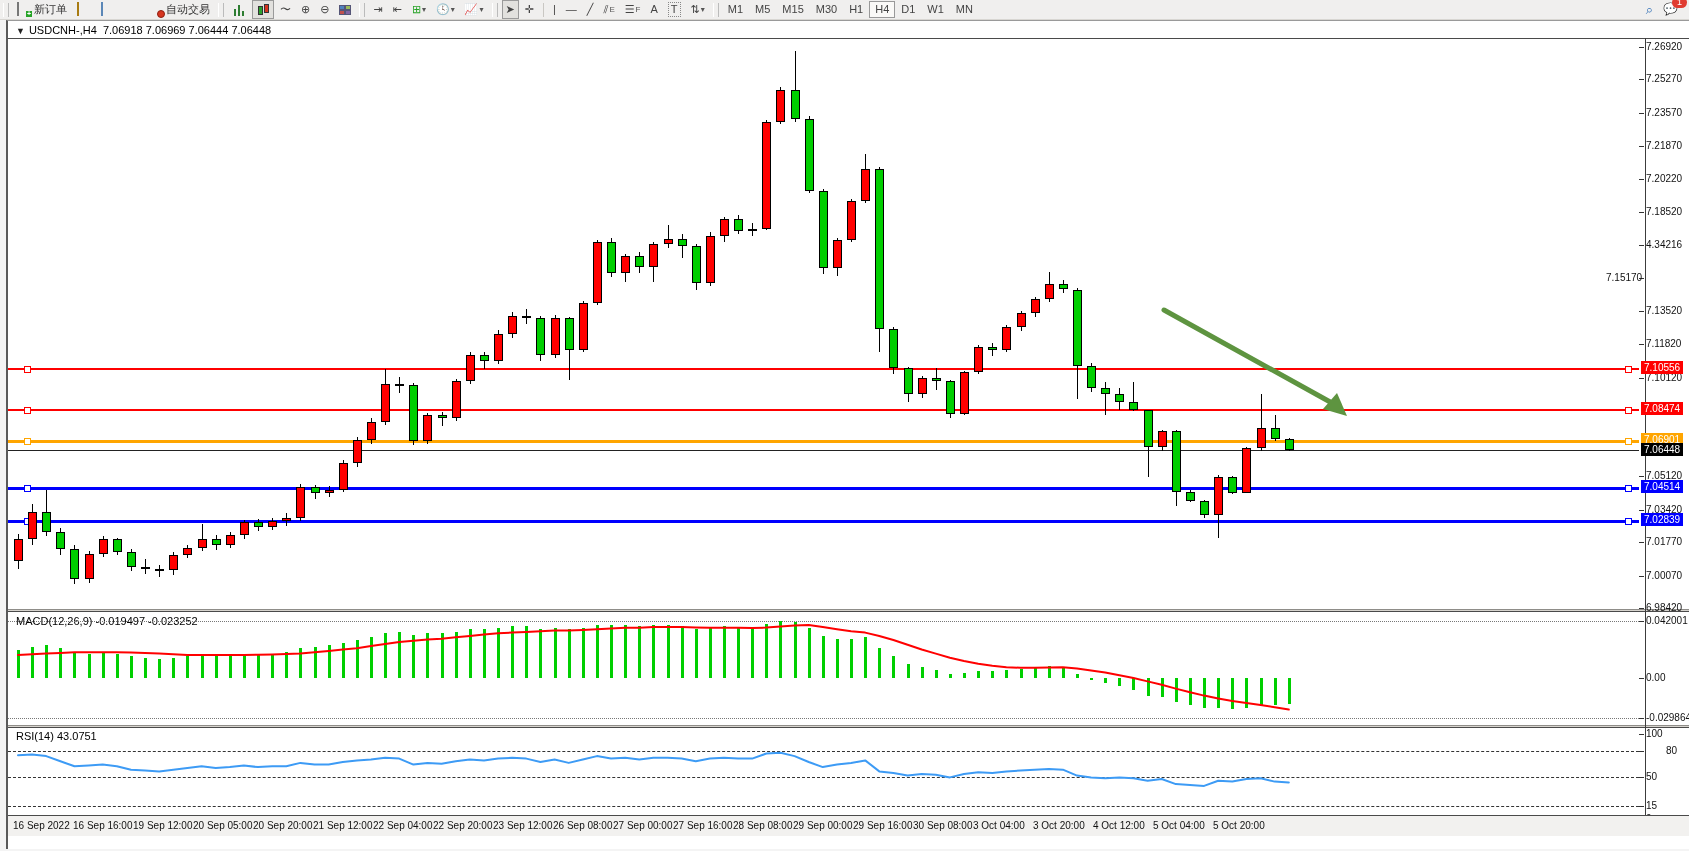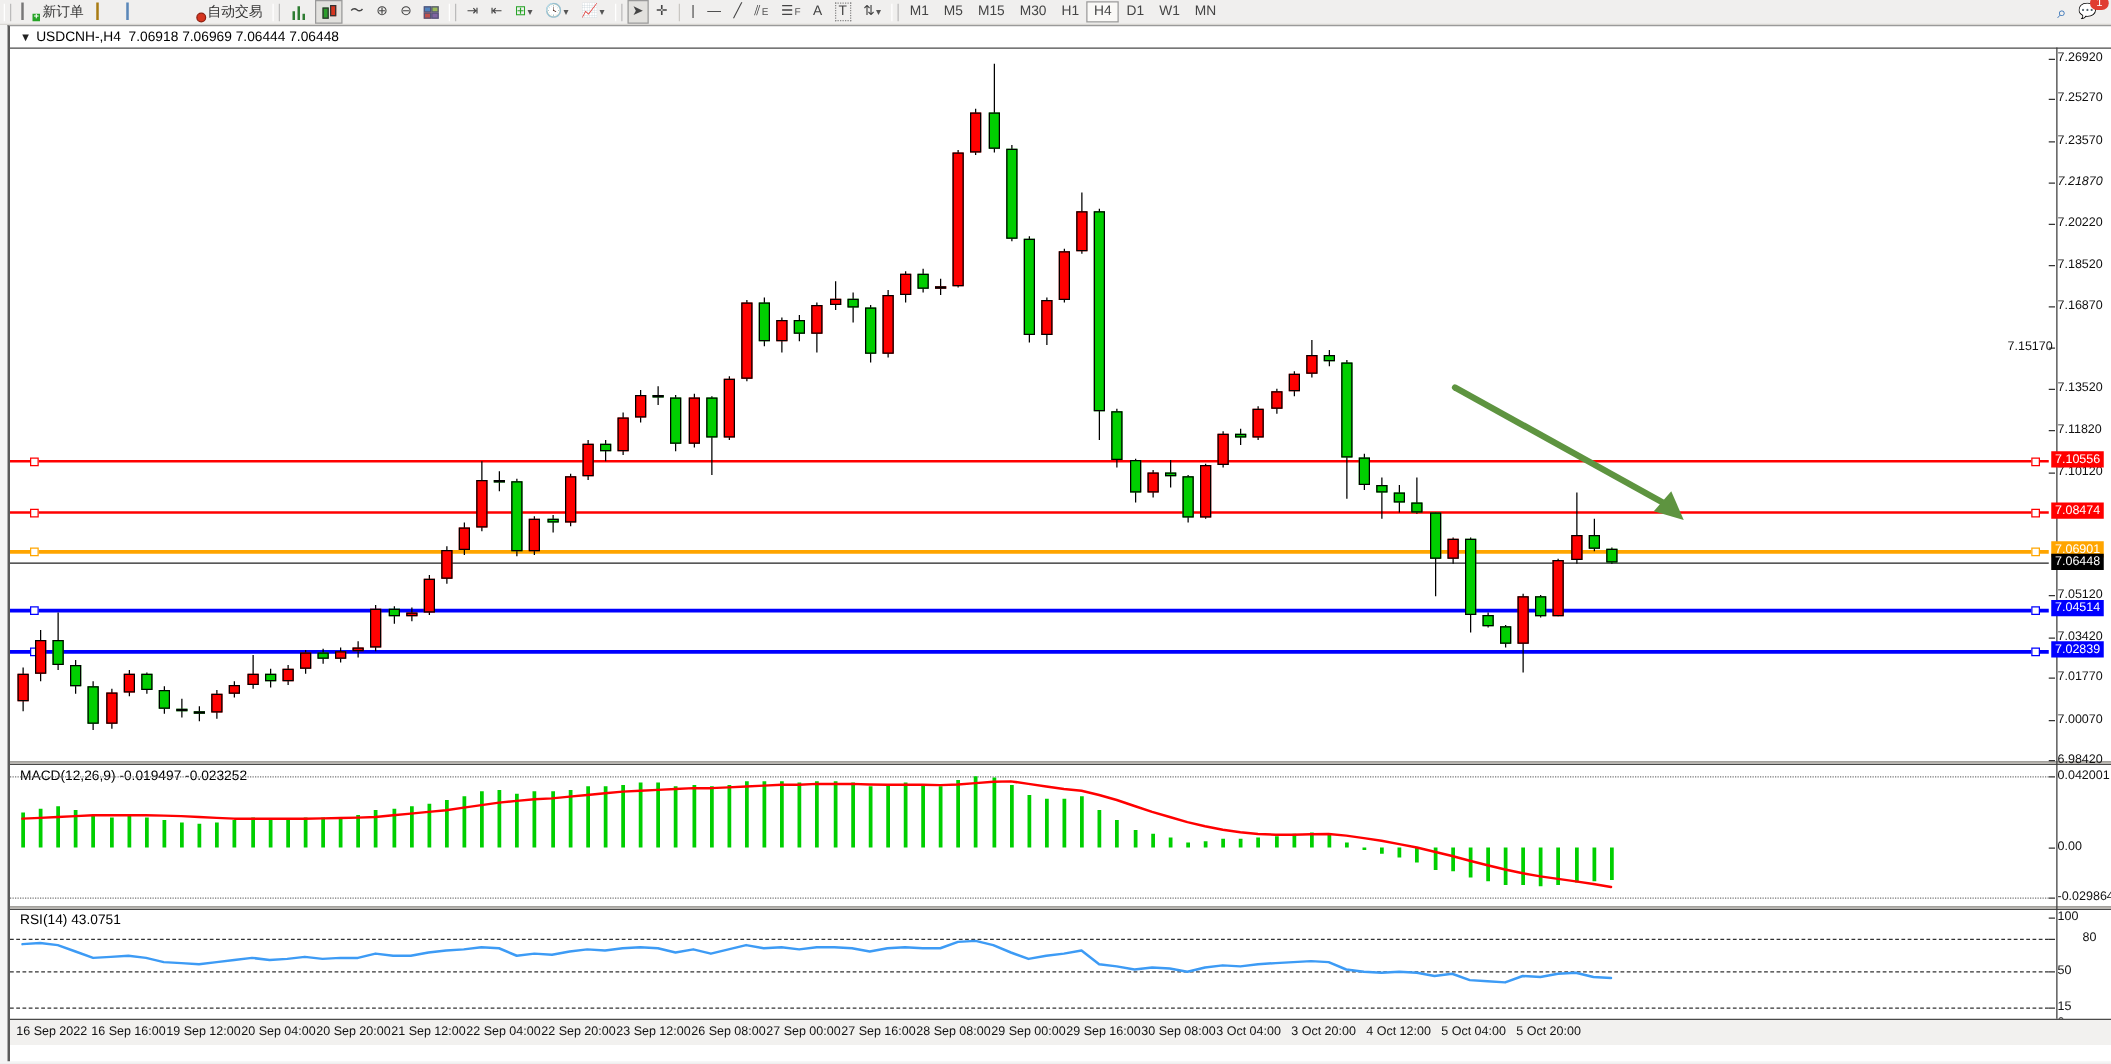--- a/index.html
+++ b/index.html
@@ -189,27 +189,27 @@
     </div>
     <div id="vaxis"></div>
     <div id="axis-layer">
         <div style="position: absolute; left: 1631px; top: 26px; width: 5px; height: 1px; background: rgb(51, 51, 51);"></div>
         <div style="position: absolute; left: 1638px; top: 20px; font-size: 10px; color: rgb(17, 17, 17); white-space: nowrap;">7.26920</div>
         <div style="position: absolute; left: 1631px; top: 58.4789px; width: 5px; height: 1px; background: rgb(51, 51, 51);"></div>
         <div style="position: absolute; left: 1638px; top: 52.4789px; font-size: 10px; color: rgb(17, 17, 17); white-space: nowrap; text-align: center;">7.25270</div>
         <div style="position: absolute; left: 1631px; top: 91.9421px; width: 5px; height: 1px; background: rgb(51, 51, 51);"></div>
         <div style="position: absolute; left: 1638px; top: 85.9421px; font-size: 10px; color: rgb(17, 17, 17); white-space: nowrap;">7.23570</div>
         <div style="position: absolute; left: 1631px; top: 125.405px; width: 5px; height: 1px; background: rgb(51, 51, 51);"></div>
-        <div style="position: absolute; left: 1638px; top: 119.405px; font-size: 10px; color: rgb(17, 17, 17); white-space: nowrap; font-style: italic;">7.21870</div>
+        <div style="position: absolute; left: 1638px; top: 119.405px; font-size: 10px; color: rgb(17, 17, 17); white-space: nowrap;">7.21870</div>
         <div style="position: absolute; left: 1631px; top: 157.884px; width: 5px; height: 1px; background: rgb(51, 51, 51);"></div>
         <div style="position: absolute; left: 1638px; top: 151.884px; font-size: 10px; color: rgb(17, 17, 17); white-space: nowrap;">7.20220</div>
         <div style="position: absolute; left: 1631px; top: 191.347px; width: 5px; height: 1px; background: rgb(51, 51, 51);"></div>
         <div style="position: absolute; left: 1638px; top: 185.347px; font-size: 10px; color: rgb(17, 17, 17); white-space: nowrap;">7.18520</div>
         <div style="position: absolute; left: 1631px; top: 223.826px; width: 5px; height: 1px; background: rgb(51, 51, 51);"></div>
-        <div style="position: absolute; left: 1638px; top: 217.826px; font-size: 10px; color: rgb(17, 17, 17); white-space: nowrap;">7.16870</div>
+        <div style="position: absolute; left: 1638px; top: 217.826px; font-size: 10px; color: rgb(17, 17, 17); white-space: nowrap;">4.34216</div>
         <div style="position: absolute; left: 1631px; top: 257.289px; width: 5px; height: 1px; background: rgb(51, 51, 51);"></div>
         <div style="position: absolute; left: 1598px; top: 251.289px; font-size: 10px; color: rgb(17, 17, 17); white-space: nowrap;">7.15170</div>
         <div style="position: absolute; left: 1631px; top: 289.768px; width: 5px; height: 1px; background: rgb(51, 51, 51);"></div>
         <div style="position: absolute; left: 1638px; top: 283.768px; font-size: 10px; color: rgb(17, 17, 17); white-space: nowrap;">7.13520</div>
         <div style="position: absolute; left: 1631px; top: 323.232px; width: 5px; height: 1px; background: rgb(51, 51, 51);"></div>
         <div style="position: absolute; left: 1638px; top: 317.232px; font-size: 10px; color: rgb(17, 17, 17); white-space: nowrap;">7.11820</div>
         <div style="position: absolute; left: 1631px; top: 356.695px; width: 5px; height: 1px; background: rgb(51, 51, 51);"></div>
         <div style="position: absolute; left: 1638px; top: 350.695px; font-size: 10px; color: rgb(17, 17, 17); white-space: nowrap;">7.10120</div>
         <div style="position: absolute; left: 1631px; top: 455.116px; width: 5px; height: 1px; background: rgb(51, 51, 51);"></div>
         <div style="position: absolute; left: 1638px; top: 449.116px; font-size: 10px; color: rgb(17, 17, 17); white-space: nowrap;">7.05120</div>
@@ -543,21 +543,21 @@
           <polyline points="10.0,633.9 24.1,633.3 38.2,632.6 52.4,631.9 66.5,631.2 80.6,631.2 94.7,631.2 108.8,631.2 123.0,631.5 137.1,631.9 151.2,632.6 165.3,633.3 179.4,633.9 193.6,633.9 207.7,633.9 221.8,633.9 235.9,633.9 250.0,633.7 264.2,633.4 278.3,633.1 292.4,632.6 306.5,631.2 320.6,629.9 334.8,628.5 348.9,627.2 363.0,625.1 377.1,623.1 391.2,621.1 405.4,619.7 419.5,618.4 433.6,617.7 447.7,616.3 461.8,615.0 476.0,613.6 490.1,612.3 504.2,611.6 518.3,610.9 532.4,610.2 546.6,609.5 560.7,609.5 574.8,608.9 588.9,608.2 603.0,607.5 617.2,606.8 631.3,606.8 645.4,606.1 659.5,606.1 673.6,606.1 687.8,606.6 701.9,606.8 716.0,606.8 730.1,606.8 744.2,607.1 758.4,606.6 772.5,605.5 786.6,604.4 800.7,604.1 814.8,606.1 829.0,608.2 843.1,610.2 857.2,611.6 871.3,615.0 885.4,619.0 899.6,623.8 913.7,628.5 927.8,632.6 941.9,636.7 956.0,640.0 970.2,642.8 984.3,644.8 998.4,646.2 1012.5,646.8 1026.6,646.8 1040.8,646.4 1054.9,646.2 1069.0,647.5 1083.1,649.5 1097.2,651.6 1111.4,654.3 1125.5,657.0 1139.6,660.4 1153.7,663.8 1167.8,667.6 1182.0,671.2 1196.1,674.6 1210.2,677.6 1224.3,680.1 1238.4,682.1 1252.6,684.1 1266.7,686.2 1280.8,688.6" fill="none" stroke="#ff0000" stroke-width="2" stroke-linejoin="round" stroke-linecap="round"></polyline>
           <polyline points="10.0,734.3 24.1,733.4 38.2,735.1 52.4,740.2 66.5,745.3 80.6,744.5 94.7,743.6 108.8,745.3 123.0,748.7 137.1,749.5 151.2,750.4 165.3,748.7 179.4,747.0 193.6,745.3 207.7,747.0 221.8,746.1 235.9,744.5 250.0,746.1 264.2,745.3 278.3,745.3 292.4,741.9 306.5,743.6 320.6,743.6 334.8,741.0 348.9,739.4 363.0,738.5 377.1,736.8 391.2,737.6 405.4,743.6 419.5,741.9 433.6,742.8 447.7,740.2 461.8,738.5 476.0,739.4 490.1,737.6 504.2,736.8 518.3,737.6 532.4,741.0 546.6,738.5 560.7,741.9 574.8,738.5 588.9,735.1 603.0,737.6 617.2,736.8 631.3,738.5 645.4,736.8 659.5,736.8 673.6,737.6 687.8,740.2 701.9,737.6 716.0,736.8 730.1,737.6 744.2,737.6 758.4,732.5 772.5,731.7 786.6,735.1 800.7,741.0 814.8,746.1 829.0,743.6 843.1,741.9 857.2,739.4 871.3,750.4 885.4,752.1 899.6,754.6 913.7,753.0 927.8,753.8 941.9,756.4 956.0,753.0 970.2,751.3 984.3,752.1 998.4,750.4 1012.5,749.5 1026.6,748.7 1040.8,747.9 1054.9,748.7 1069.0,754.6 1083.1,756.4 1097.2,757.2 1111.4,756.4 1125.5,757.2 1139.6,759.8 1153.7,758.0 1167.8,763.1 1182.0,764.0 1196.1,764.9 1210.2,759.8 1224.3,760.6 1238.4,758.0 1252.6,757.2 1266.7,760.6 1280.8,761.4" fill="none" stroke="#3d9bf5" stroke-width="2" stroke-linejoin="round" stroke-linecap="round"></polyline>
           <polyline points="1156.0,289.0 1324.0,382.0" fill="none" stroke="#5e9440" stroke-width="5" stroke-linejoin="round" stroke-linecap="round"></polyline>
           <polygon points="1339,395 1315,388 1329,372" fill="#5e9440"></polygon>
         </svg>
       </div>
     <div id="timeaxis">
         <div style="position: absolute; left: 5px; top: 4px; font-size: 10px; color: rgb(17, 17, 17); white-space: nowrap;">16 Sep 2022</div>
         <div style="position: absolute; left: 65px; top: 4px; font-size: 10px; color: rgb(17, 17, 17); white-space: nowrap;">16 Sep 16:00</div>
         <div style="position: absolute; left: 125px; top: 4px; font-size: 10px; color: rgb(17, 17, 17); white-space: nowrap;">19 Sep 12:00</div>
-        <div style="position: absolute; left: 185px; top: 4px; font-size: 10px; color: rgb(17, 17, 17); white-space: nowrap;">20 Sep 04:00</div>
+        <div style="position: absolute; left: 185px; top: 4px; font-size: 10px; color: rgb(17, 17, 17); white-space: nowrap;">20 Sep 05:00</div>
         <div style="position: absolute; left: 245px; top: 4px; font-size: 10px; color: rgb(17, 17, 17); white-space: nowrap;">20 Sep 20:00</div>
         <div style="position: absolute; left: 305px; top: 4px; font-size: 10px; color: rgb(17, 17, 17); white-space: nowrap;">21 Sep 12:00</div>
         <div style="position: absolute; left: 365px; top: 4px; font-size: 10px; color: rgb(17, 17, 17); white-space: nowrap;">22 Sep 04:00</div>
         <div style="position: absolute; left: 425px; top: 4px; font-size: 10px; color: rgb(17, 17, 17); white-space: nowrap;">22 Sep 20:00</div>
         <div style="position: absolute; left: 485px; top: 4px; font-size: 10px; color: rgb(17, 17, 17); white-space: nowrap;">23 Sep 12:00</div>
         <div style="position: absolute; left: 545px; top: 4px; font-size: 10px; color: rgb(17, 17, 17); white-space: nowrap;">26 Sep 08:00</div>
         <div style="position: absolute; left: 605px; top: 4px; font-size: 10px; color: rgb(17, 17, 17); white-space: nowrap;">27 Sep 00:00</div>
         <div style="position: absolute; left: 665px; top: 4px; font-size: 10px; color: rgb(17, 17, 17); white-space: nowrap;">27 Sep 16:00</div>
         <div style="position: absolute; left: 725px; top: 4px; font-size: 10px; color: rgb(17, 17, 17); white-space: nowrap;">28 Sep 08:00</div>
         <div style="position: absolute; left: 785px; top: 4px; font-size: 10px; color: rgb(17, 17, 17); white-space: nowrap;">29 Sep 00:00</div>

